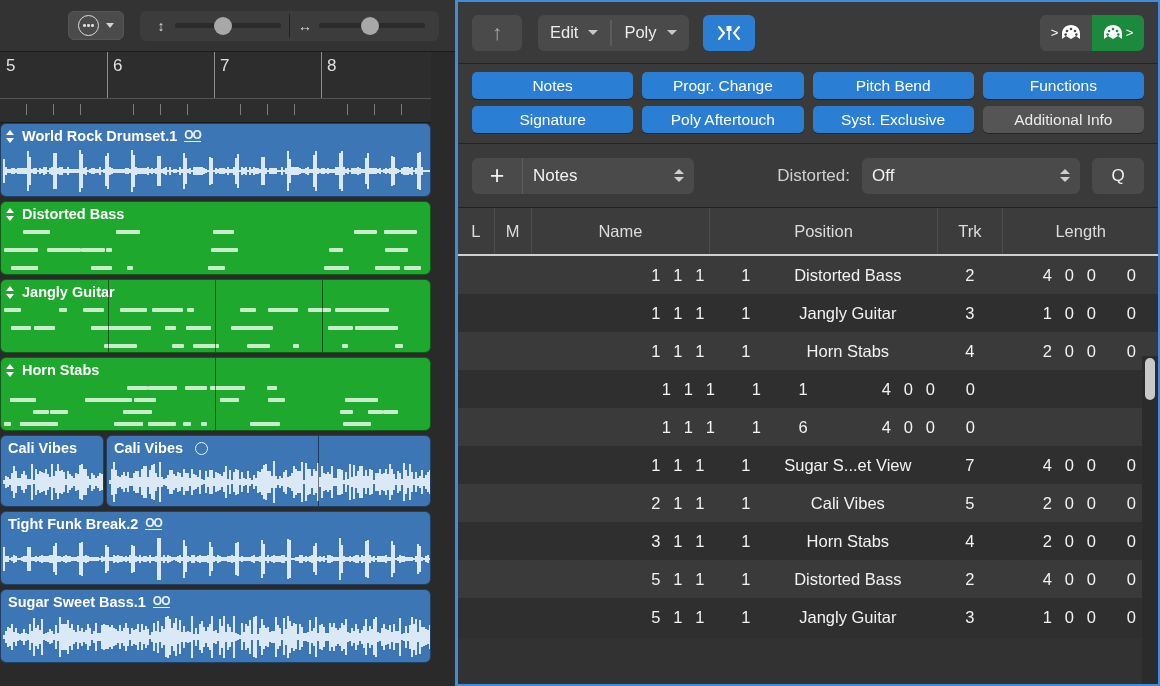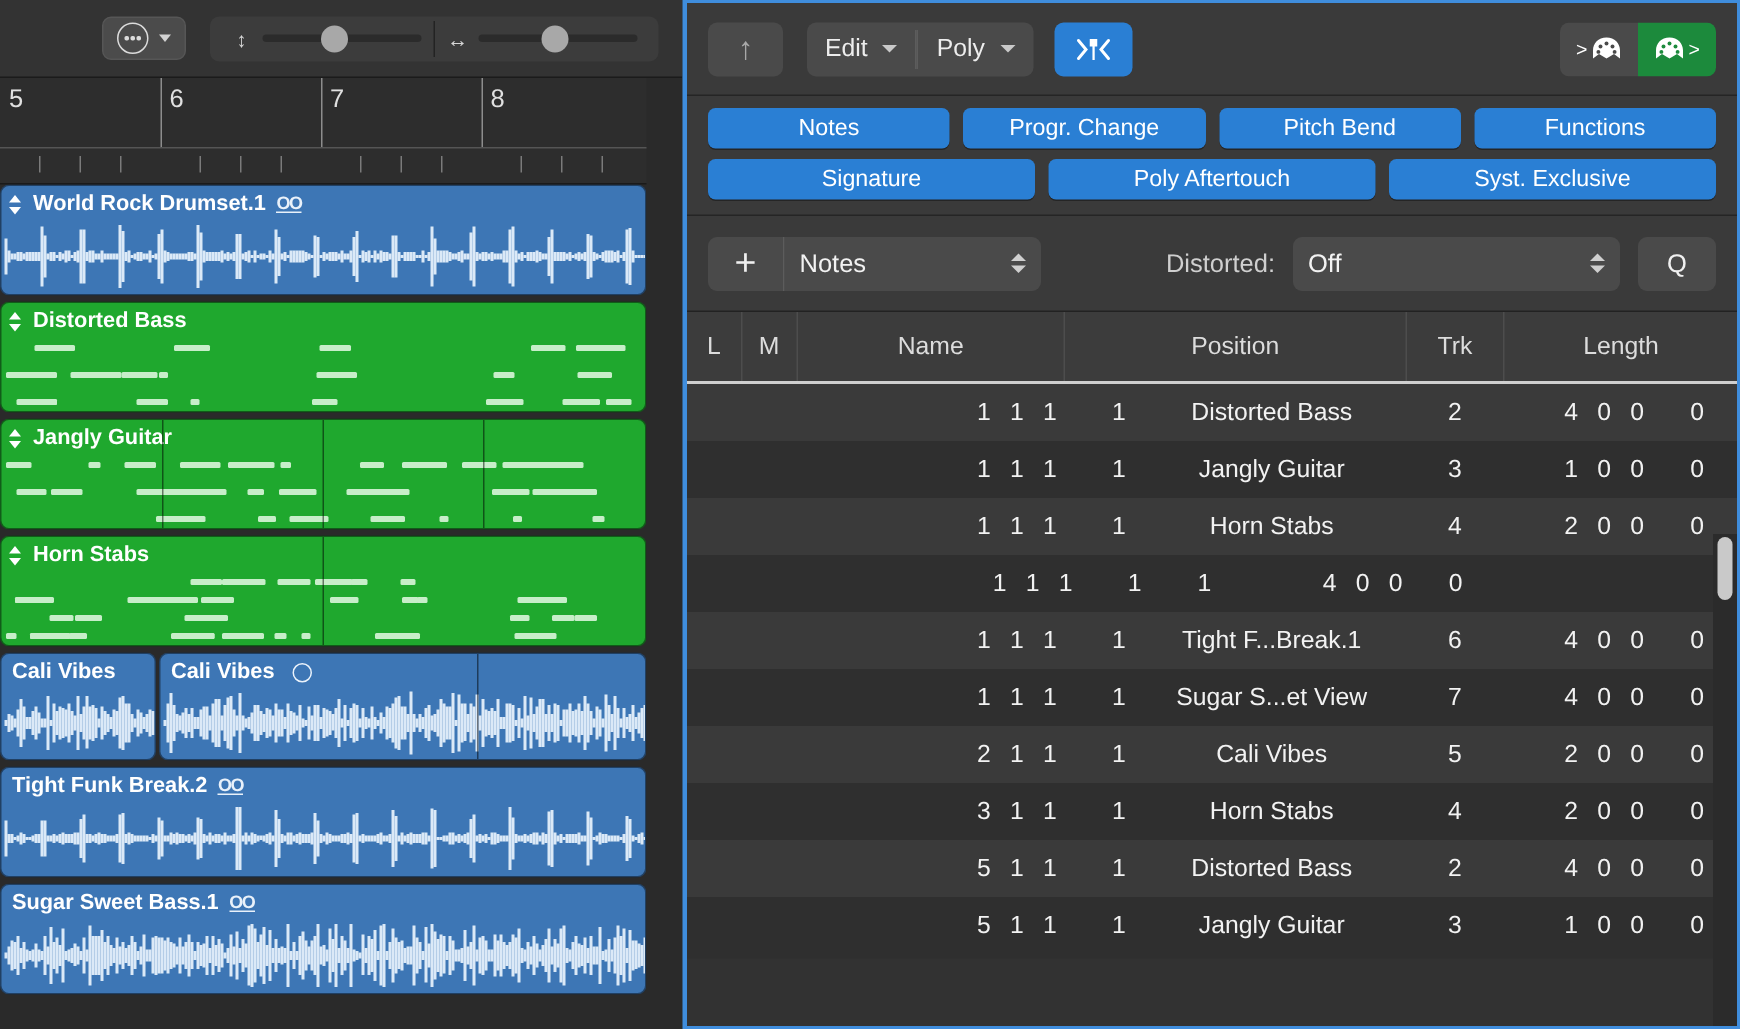--- a/index.html
+++ b/index.html
@@ -1398,20 +1398,23 @@
       <div class="frow">
         <div class="fbtn on">
             <span>Signature</span>
           </div>
         <div class="fbtn on">
             <span>Poly Aftertouch</span>
           </div>
         <div class="fbtn on">
             <span>Syst. Exclusive</span>
           </div>
+        <div class="fbtn off">
+            <span>Additional Info</span>
+          </div>
       </div>
     </div>
 
     <div class="qrow">
       <div class="plusbtn">
         <span>+</span>
       </div>
       <div class="stepper attached">
         <span>Notes</span>
         <span class="updown">
@@ -1517,21 +1520,20 @@
             <span class="l4">0</span>
           </div>
         </div>
         <div class="row odd">
           <div class="cell pos">
             <span class="p1">1</span>
             <span class="p2">1</span>
             <span class="p3">1</span>
             <span class="p4">1</span>
           </div>
-          <div class="cell name">Tight F...Break.1</div>
           <div class="cell trk">6</div>
           <div class="cell len">
             <span class="l1">4</span>
             <span class="l2">0</span>
             <span class="l3">0</span>
             <span class="l4">0</span>
           </div>
         </div>
         <div class="row even">
           <div class="cell pos">

